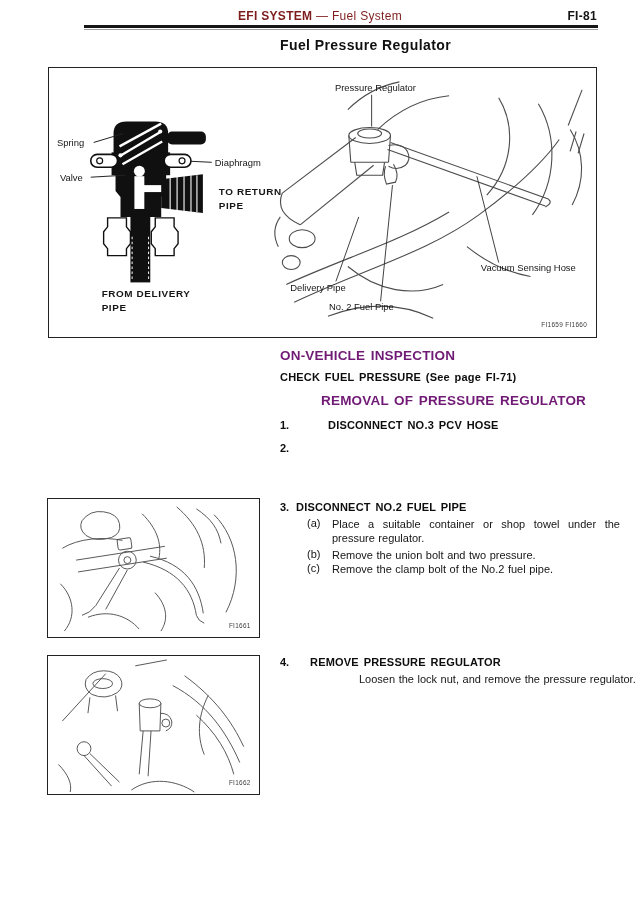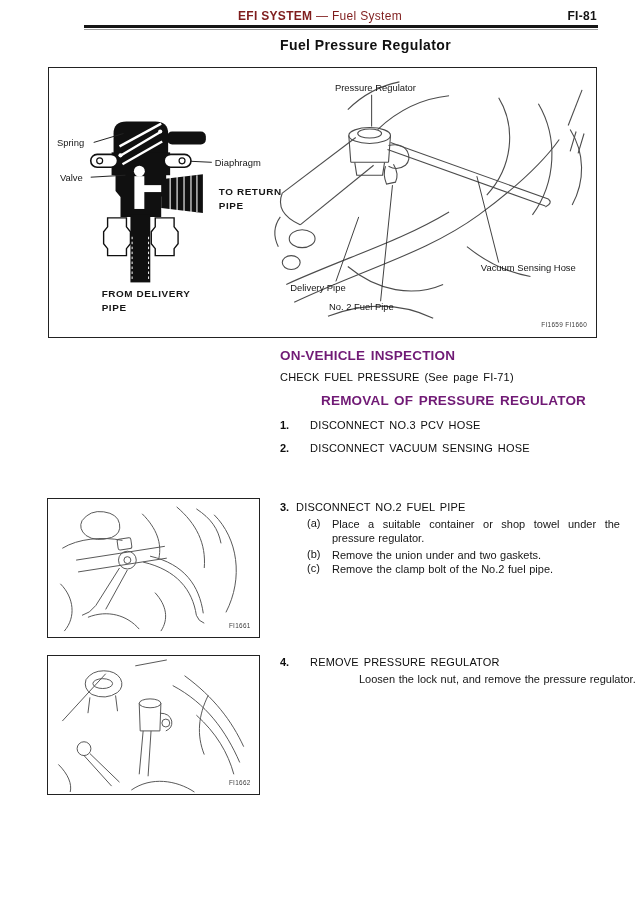--- a/index.html
+++ b/index.html
@@ -17,21 +17,21 @@
   
   .title { top:37px; left:280px; font-size:14px; font-weight:bold; letter-spacing:0.4px; color:#101010; white-space:nowrap; }
   
   .figbox { border:1.6px solid #222; background:#fff; box-sizing:border-box; }
   .fig-main { left:48px; top:67px; width:549px; height:271px; }
   .fig-sm1  { left:47px; top:498px; width:213px; height:140px; }
   .fig-sm2  { left:47px; top:655px; width:213px; height:140px; }
   .figbox svg { display:block; width:100%; height:100%; }
   
   .h-major { font-size:13.5px; font-weight:bold; letter-spacing:0.2px; word-spacing:1.5px; color:#701a75; white-space:nowrap; }
-  .h-minor { font-size:11px; font-weight:normal; letter-spacing:0.2px; word-spacing:1.5px; color:#0d0d0d; white-space:nowrap; }
+  .h-minor { font-size:11px; font-weight:bold; letter-spacing:0.2px; word-spacing:1.5px; color:#0d0d0d; white-space:nowrap; }
   .step-num { font-size:11px; font-weight:bold; color:#0d0d0d; }
   .sub-label { font-size:11px; color:#151515; }
   .body-text { font-size:11px; line-height:14px; color:#151515; word-spacing:0.5px; }
   .just { text-align:justify; }
   
   text { font-family:"Liberation Sans", sans-serif; fill:#161616; }
   .lbl  { font-size:9.5px; }
   .lblb { font-size:10px; font-weight:bold; letter-spacing:0.6px; }
   .figid { font-size:6.5px; fill:#3a3a3a; letter-spacing:0.3px; }
 </style>
@@ -163,33 +163,32 @@
       <text class="lbl" x="281" y="244">No. 2 Fuel Pipe</text>
       <text class="figid" x="541" y="261" text-anchor="end">FI1659 FI1660</text>
     </svg>
   </div>
 
   <div class="abs h-major" style="left:280px; top:348px;">ON-VEHICLE INSPECTION</div>
   <div class="abs h-minor" style="left:280px; top:371px;">CHECK FUEL PRESSURE (See page FI-71)</div>
   <div class="abs h-major" style="left:280px; top:393px;padding-left:41px;">REMOVAL OF PRESSURE REGULATOR</div>
 
   <div class="abs step-num" style="left:280px; top:419px;">1.</div>
-  <div class="abs h-minor" style="left:310px; top:419px;">DISCONNECT NO.3 PCV HOSE</div>
+  <div class="abs h-minor" style="left:328px; top:419px;">DISCONNECT NO.3 PCV HOSE</div>
 
   <div class="abs step-num" style="left:280px; top:442px;">2.</div>
-  <div class="abs h-minor" style="left:310px; top:442px;">DISCONNECT VACUUM SENSING HOSE</div>
 
   <div class="abs step-num" style="left:280px; top:501px;">3.</div>
   <div class="abs h-minor" style="left:296px; top:501px;">DISCONNECT NO.2 FUEL PIPE</div>
 
   <div class="abs sub-label" style="left:307px; top:517px;">(a)</div>
   <div class="abs body-text just" style="left:332px; top:517px; width:288px;">Place a suitable container or shop towel under the pressure regulator.</div>
 
   <div class="abs sub-label" style="left:307px; top:548px;">(b)</div>
-  <div class="abs body-text" style="left:332px; top:548px;">Remove the union under and two gaskets.</div>
+  <div class="abs body-text" style="left:332px; top:548px;">Remove the union bolt and two pressure.</div>
 
   <div class="abs sub-label" style="left:307px; top:562px;">(c)</div>
   <div class="abs body-text" style="left:332px; top:562px;">Remove the clamp bolt of the No.2 fuel pipe.</div>
 
   <div class="abs step-num" style="left:280px; top:656px;">4.</div>
   <div class="abs h-minor" style="left:310px; top:656px;">REMOVE PRESSURE REGULATOR</div>
   <div class="abs body-text" style="left:320px; top:672px; width:300px;padding-left:39px;">Loosen the lock nut, and remove the pressure regulator.</div>
 
   <div class="abs figbox fig-sm1">
     <svg viewBox="0 0 213 140">

